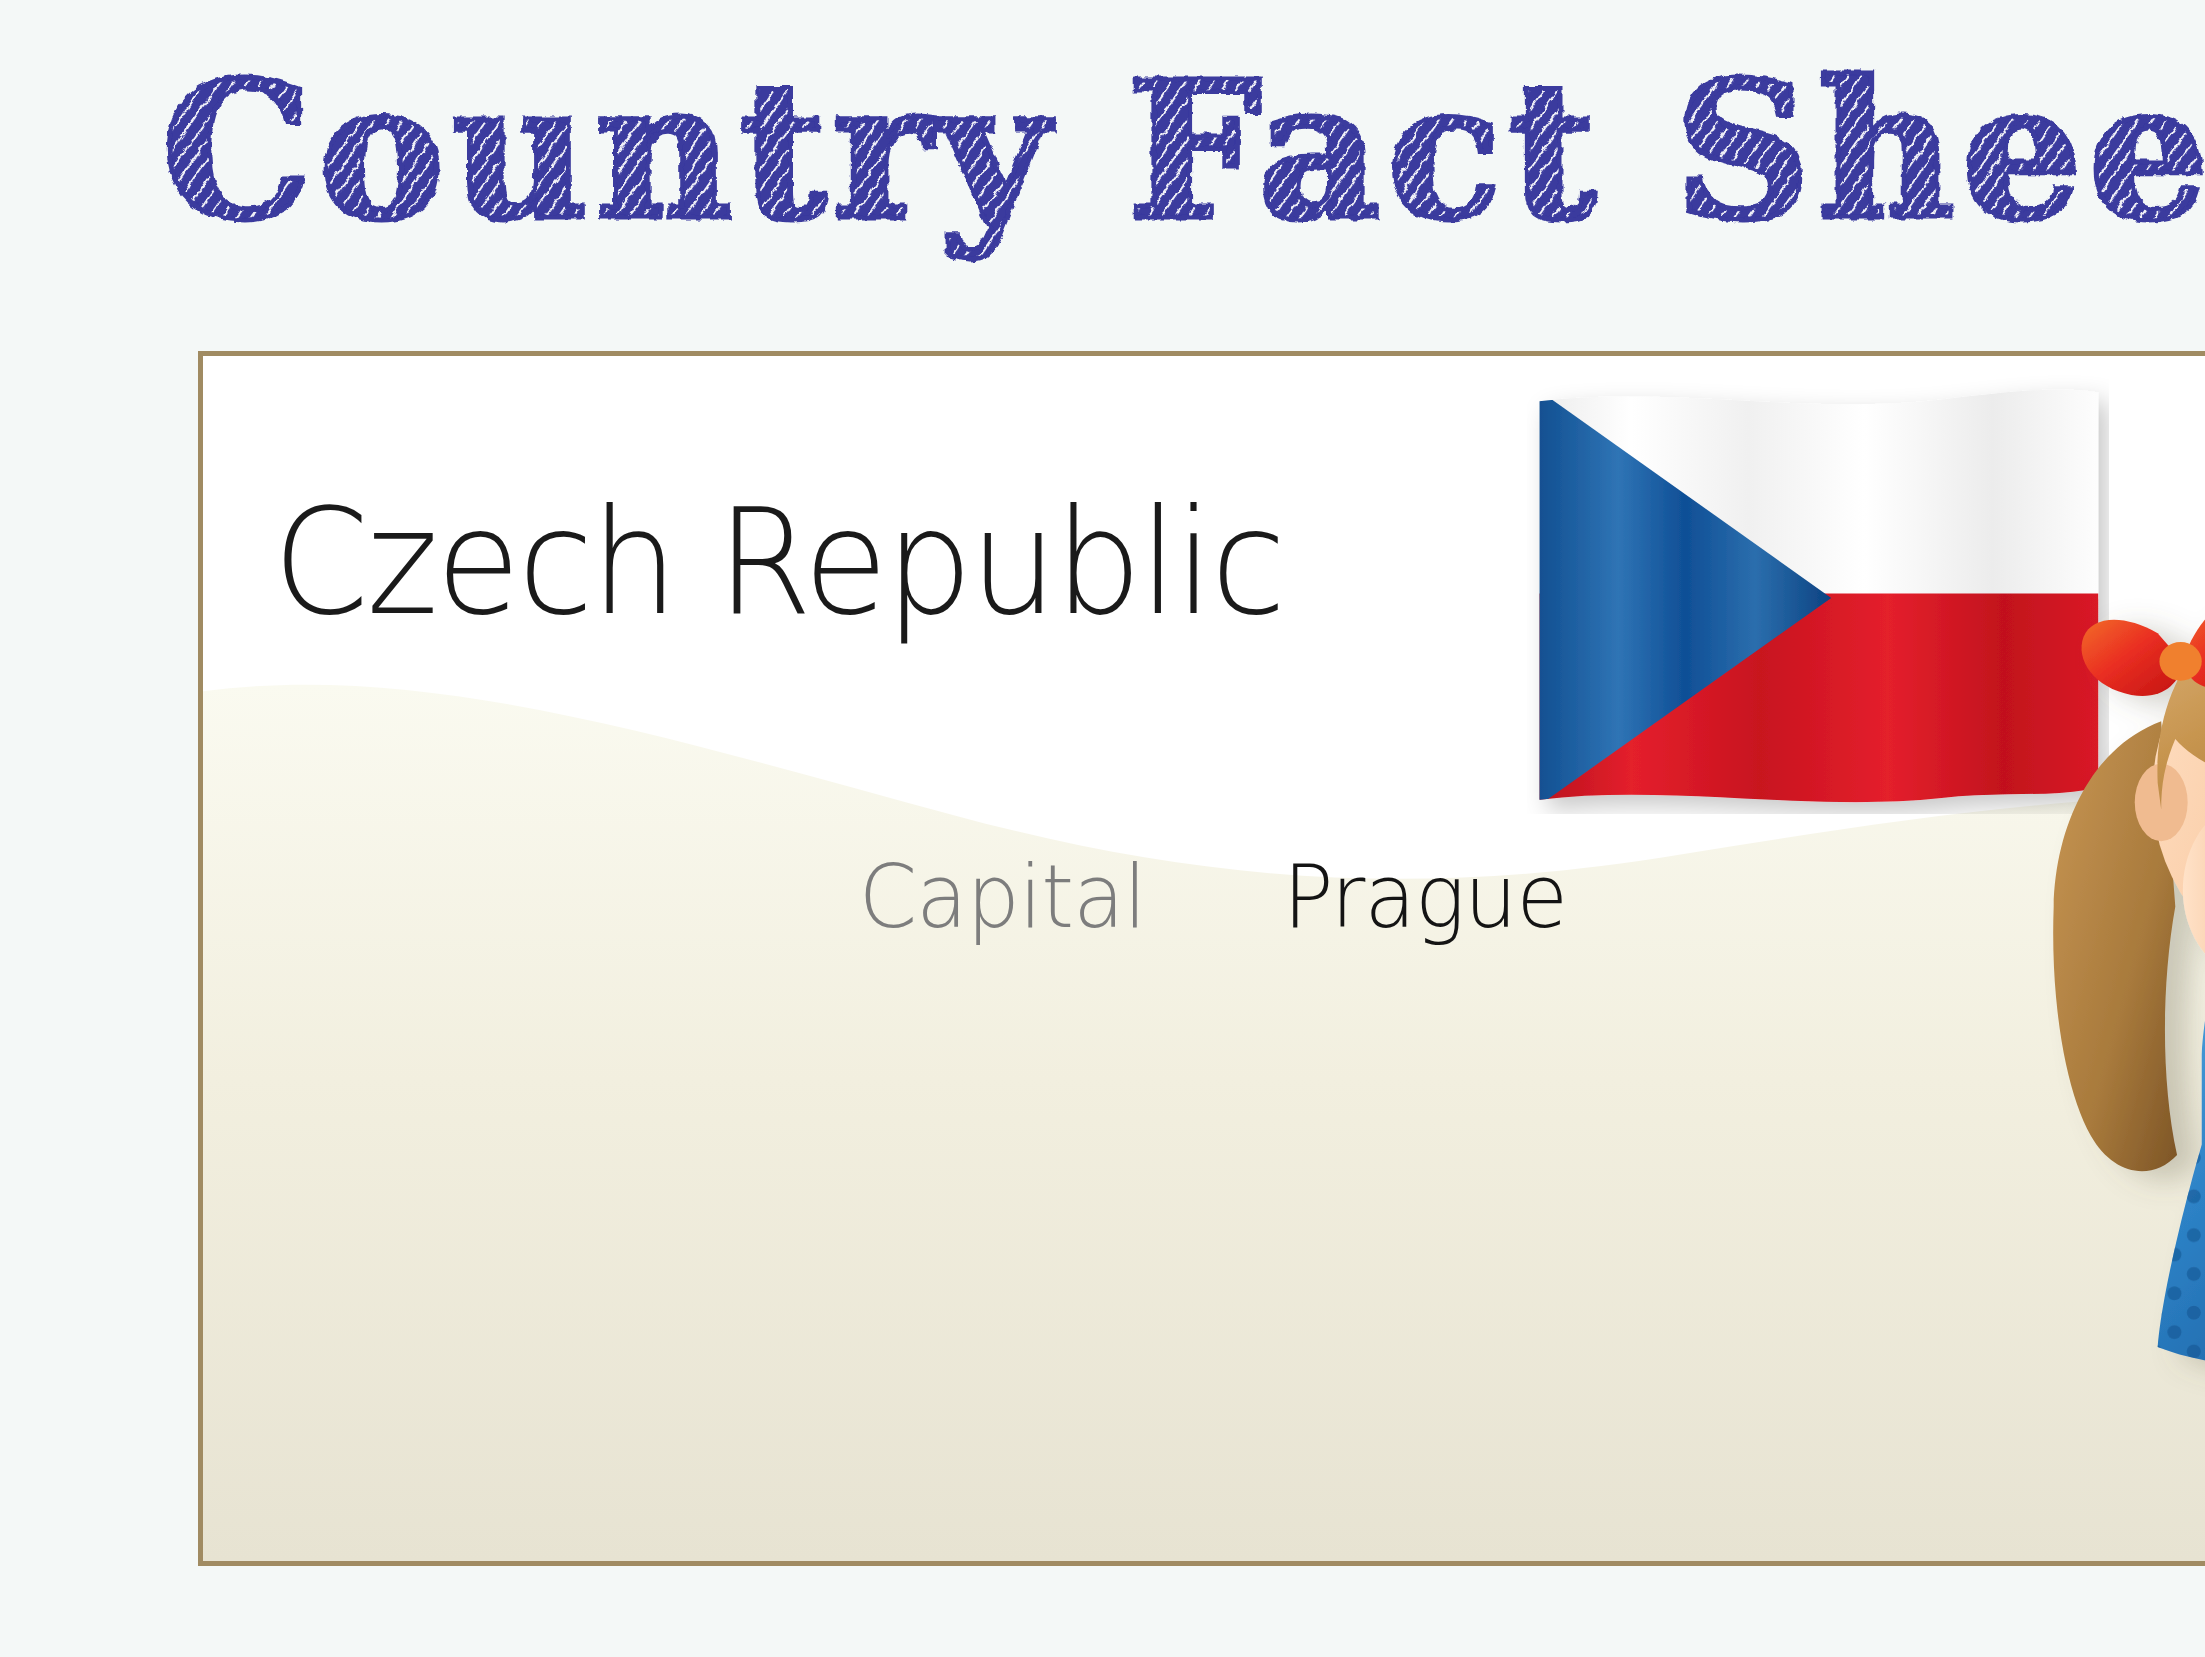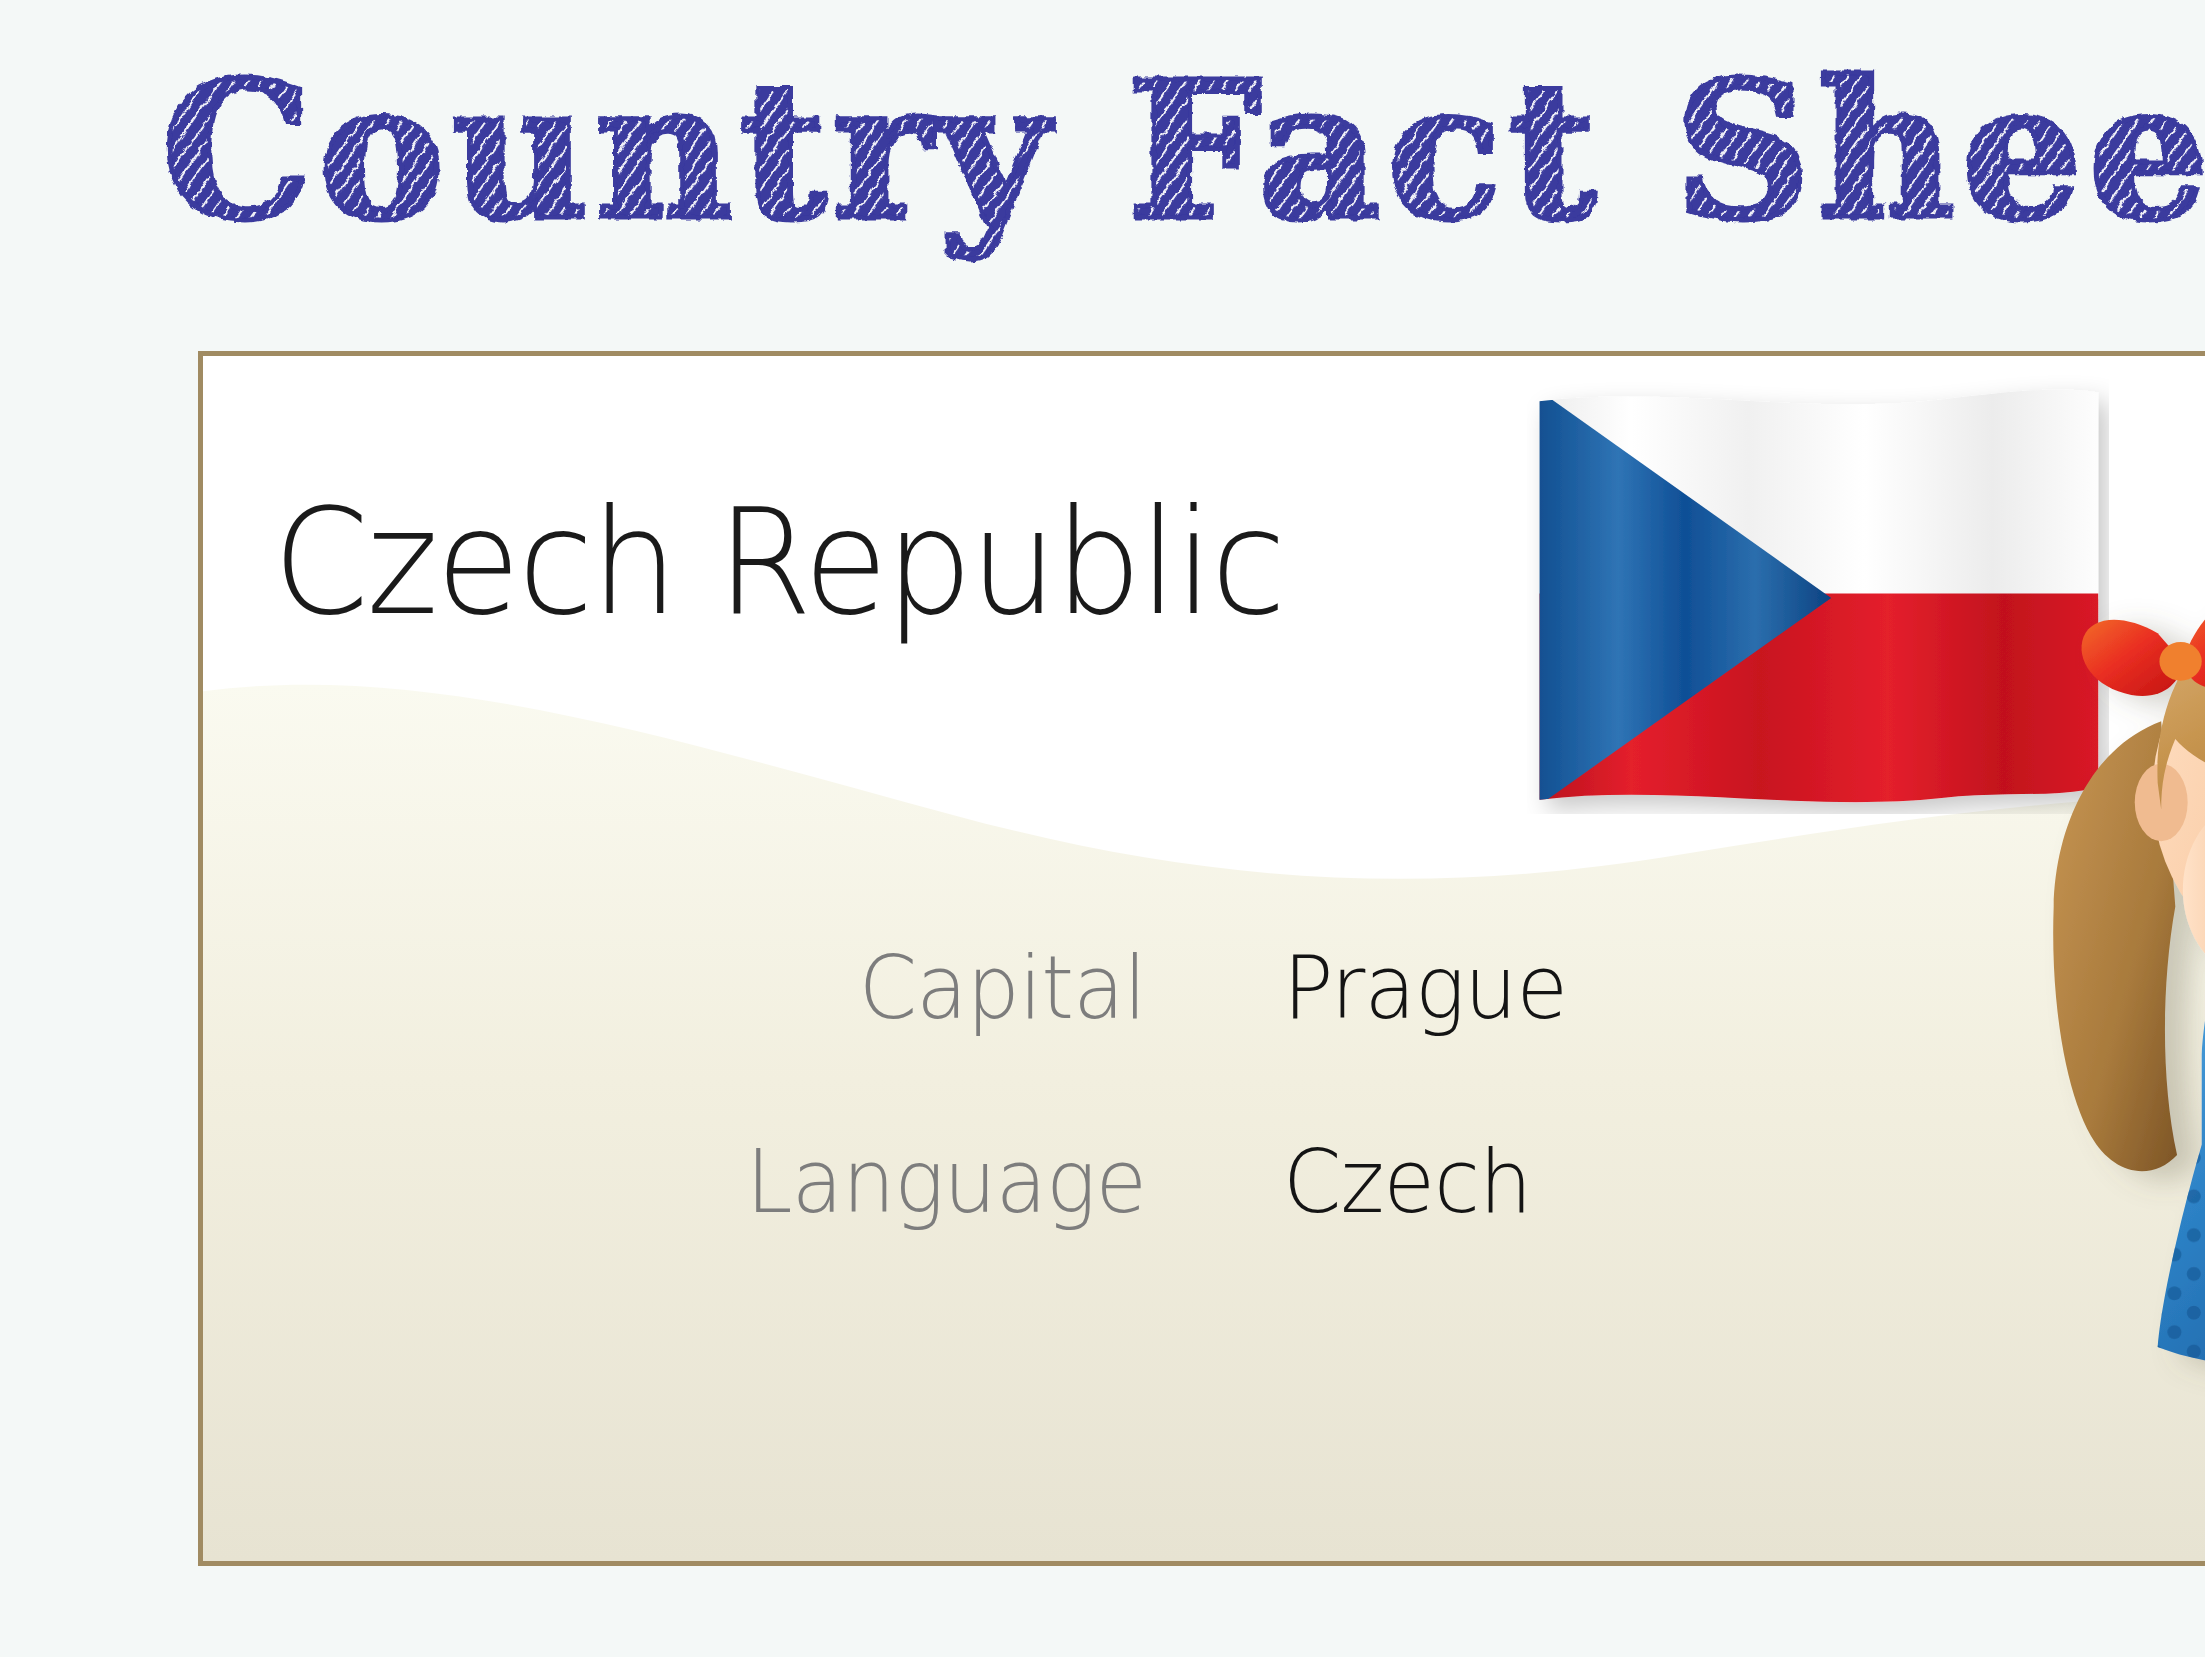--- a/index.html
+++ b/index.html
@@ -60,21 +60,21 @@
   }
 
   
   .facts{
     position:absolute;
     left:542px; top:845px;
     width:1455px;
   }
   .fact-row{
     display:flex;
-    align-items:flex-end;
+    align-items:flex-start;
     height:194px;
   }
   .fact-label{
     width:604px;
     text-align:right;
     padding-right:0px;
     font-family:"DejaVu Sans", sans-serif;
     font-weight:300;
     font-size:88px;
     color:#7d7d7d;
@@ -200,24 +200,20 @@
   </div>
 
   <div class="facts">
 
     <div class="fact-row">
       <div class="fact-label">Capital</div>
       <div class="fact-value">Prague</div>
     </div>
 
 
-    <div class="fact-row">
-      <div class="fact-label">Language</div>
-      <div class="fact-value">Czech</div>
-    </div>
 
   </div>
 
   <div class="girl">
     <svg viewBox="0 0 590 1280">
       <defs>
         <linearGradient id="skin" x1="0" y1="0" x2="1" y2="0.4">
           <stop offset="0%" stop-color="#ffe0c4"></stop>
           <stop offset="55%" stop-color="#f9caa3"></stop>
           <stop offset="100%" stop-color="#eeb68c"></stop>

